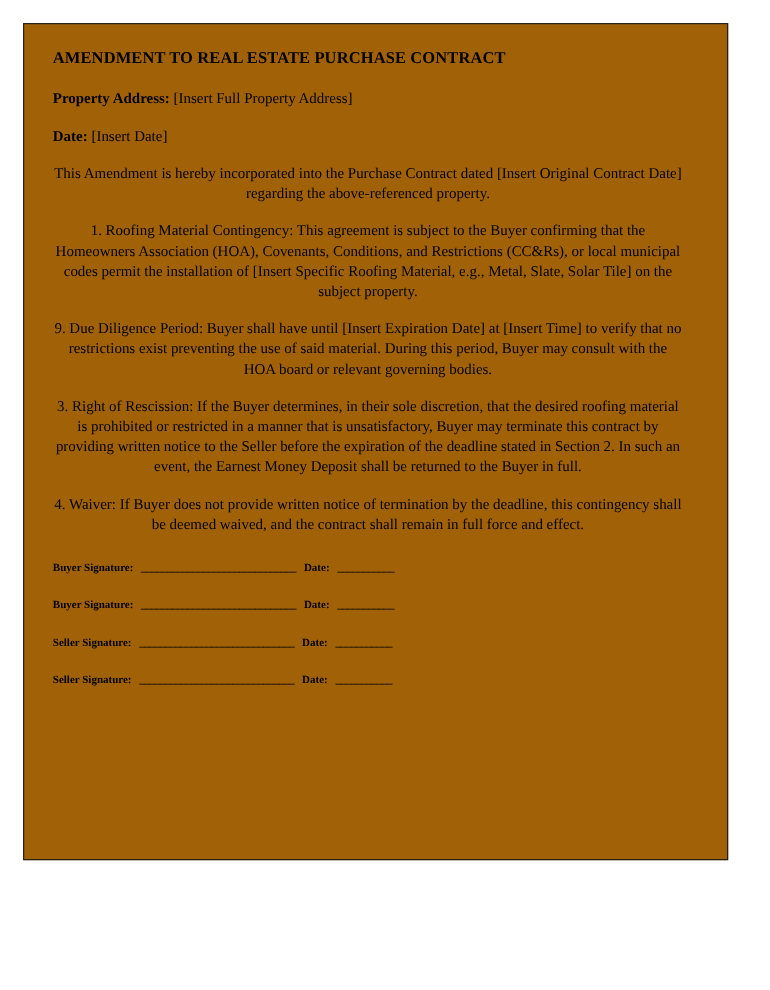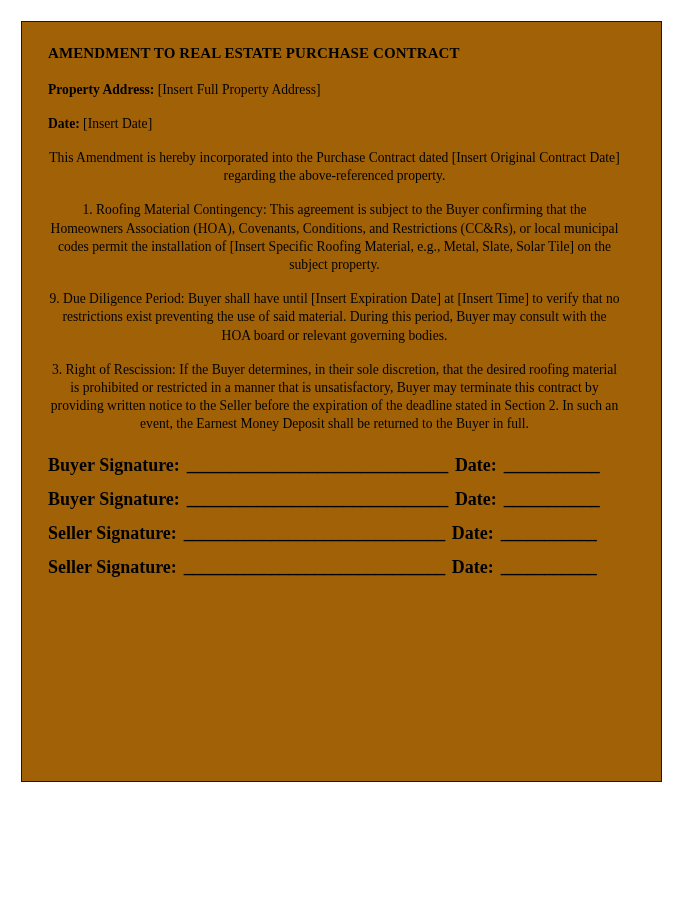--- a/index.html
+++ b/index.html
@@ -54,21 +54,21 @@
   .para .lead {
     font-weight: normal;
   }
   .para-intro {
     margin-top: 6px;
   }
   .sig-block {
     margin-top: 22px;
   }
   .sig-row {
-    font-size: 18px;
+    font-size: 10px;
     line-height: 18px;
     margin-bottom: 16px;
     white-space: nowrap;
     font-weight: bold;
   }
   .sig-row .rule {
     font-weight: bold;
     letter-spacing: -0.3px;
   }
   .sig-row .gap {
@@ -103,20 +103,23 @@
     </p>
 
     <p class="para">
       <span class="lead">9. Due Diligence Period:</span><span> Buyer shall have until [Insert Expiration Date] at [Insert Time] to verify that no restrictions exist preventing the use of said material. During this period, Buyer may consult with the HOA board or relevant governing bodies.</span>
     </p>
 
     <p class="para">
       <span class="lead">3. Right of Rescission:</span><span> If the Buyer determines, in their sole discretion, that the desired roofing material is prohibited or restricted in a manner that is unsatisfactory, Buyer may terminate this contract by providing written notice to the Seller before the expiration of the deadline stated in Section 2. In such an event, the Earnest Money Deposit shall be returned to the Buyer in full.</span>
     </p>
 
+    <p class="para">
+      <span class="lead">4. Waiver:</span><span> If Buyer does not provide written notice of termination by the deadline, this contingency shall be deemed waived, and the contract shall remain in full force and effect.</span>
+    </p>
 
 
     <div class="sig-block">
 
       <div class="sig-row">
         <span>Buyer Signature:</span><span class="gap"></span><span class="rule">______________________________</span><span class="gap"></span><span>Date:</span><span class="gap"></span><span class="rule">___________</span>
       </div>
 
       <div class="sig-row">
         <span>Buyer Signature:</span><span class="gap"></span><span class="rule">______________________________</span><span class="gap"></span><span>Date:</span><span class="gap"></span><span class="rule">___________</span>

